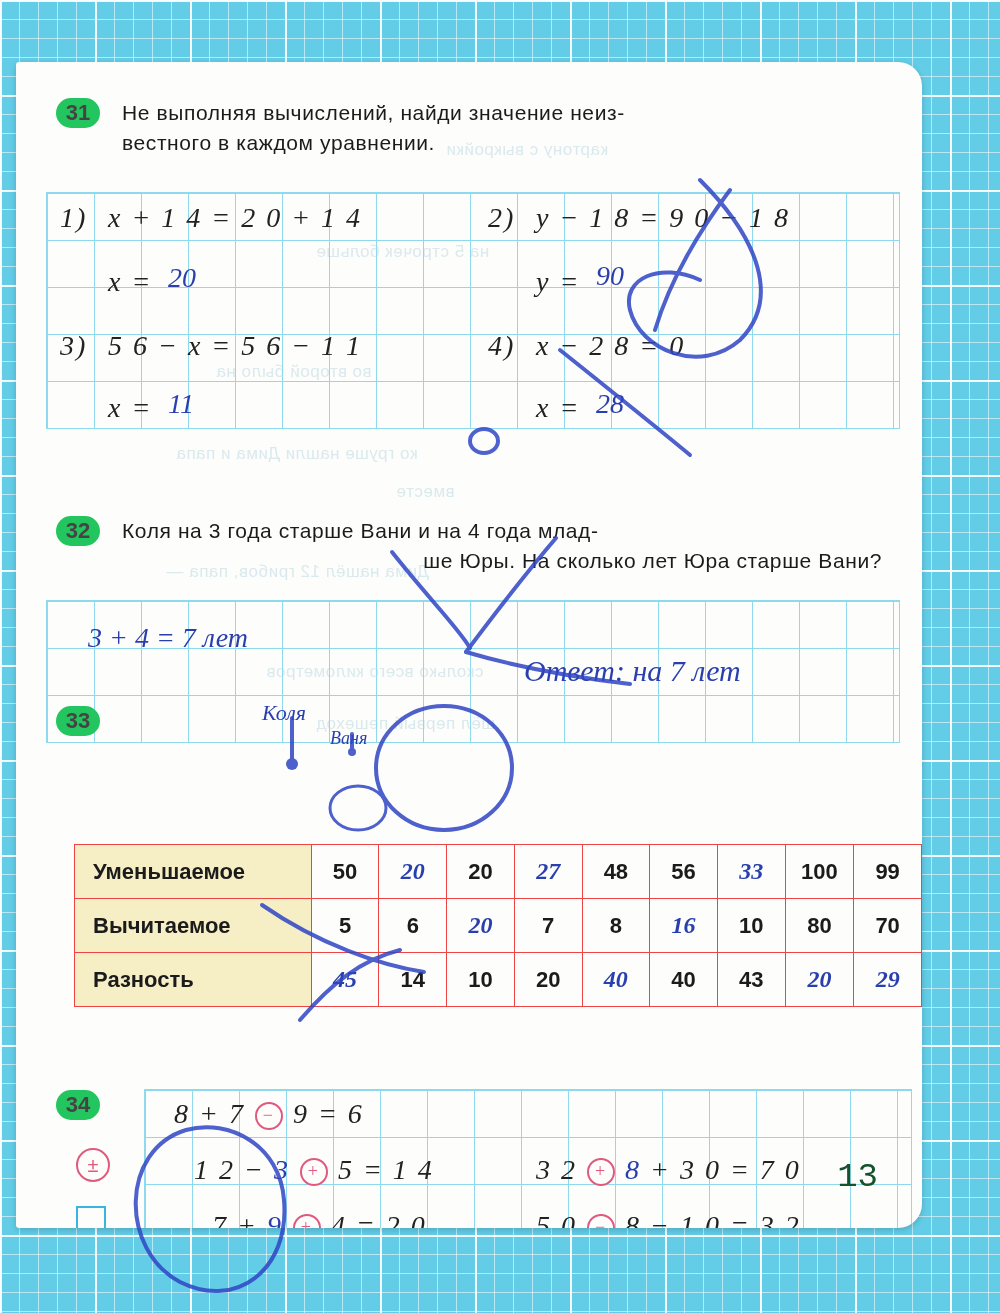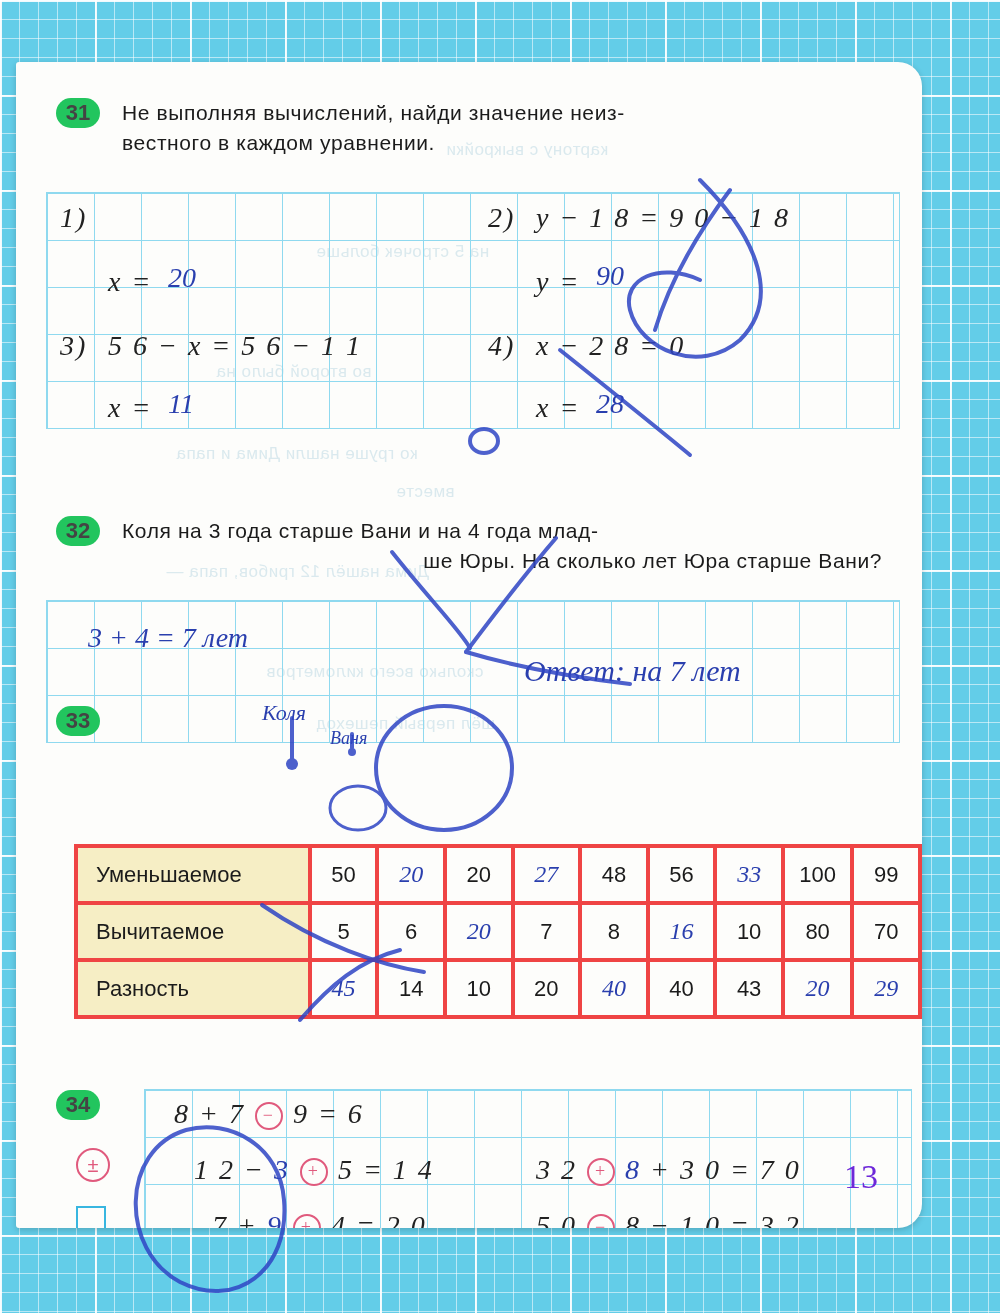--- a/index.html
+++ b/index.html
@@ -62,22 +62,22 @@
   .hand{
     position:absolute;font-family:"Liberation Serif",serif;
     font-style:italic;color:#2a3fae;white-space:nowrap;
   }
 
   
   .tbl{
     position:absolute;left:58px;top:782px;border-collapse:collapse;
   }
   .tbl td{
-    border:4px solid #ef4444;height:51px;text-align:center;
-    font-size:22px;color:#1b1b1b;
+    border:1px solid #ef4444;height:51px;text-align:center;
+    font-size:22px;color:#1b1b1b;font-weight:bold;
   }
   .tbl td.lbl{
     background:#f6eec5;width:222px;text-align:left;padding-left:18px;
     font-size:22px;
   }
   .tbl td.val{width:68px;}
   .tbl td .hw{
     font-family:"Liberation Serif",serif;font-style:italic;
     color:#2a3fae;font-size:24px;
   }
@@ -105,22 +105,22 @@
   .pm-badge{
     position:absolute;left:60px;top:1086px;width:30px;height:30px;
     border:2px solid #e05a7d;border-radius:50%;color:#e05a7d;
     font-size:20px;display:flex;align-items:center;justify-content:center;
   }
   .sq-badge{
     position:absolute;left:60px;top:1144px;width:26px;height:26px;
     border:2px solid #38b6e0;
   }
   .pagenum{
-    position:absolute;right:44px;bottom:32px;font-size:34px;color:#6d28d9;
-    font-family:Liberation Serif, serif;
+    position:absolute;right:44px;bottom:32px;font-size:34px;color:#14532d;
+    font-family:Liberation Mono, monospace;
     text-align:center;
   }
 
   
   .ink{position:absolute;pointer-events:none;}
 </style>
 </head>
 <body>
 
 <div class="bg-grid"></div>
@@ -136,20 +136,21 @@
   <div class="ghost" style="left:250px;top:600px;">сколько всего километров</div>
   <div class="ghost" style="left:300px;top:652px;">шёл первый пешеход</div>
 
   <div class="num-badge" style="left:40px;top:36px;">31</div>
   <div class="task-text" style="left:106px;top:36px;width:760px;">Не выполняя вычислений, найди значение неиз-</div>
   <div class="task-text" style="left:106px;top:66px;width:760px;">вестного в каждом уравнении.</div>
 
   <div class="cellgrid" style="left:30px;top:130px;width:852px;height:235px;"></div>
 
   <div class="printed" style="left:44px;top:140px;">1)</div>
+  <div class="printed" style="left:92px;top:140px;">x + 1 4 = 2 0 + 1 4</div>
   <div class="printed" style="left:472px;top:140px;">2)</div>
   <div class="printed" style="left:520px;top:140px;">y − 1 8 = 9 0 − 1 8</div>
 
   <div class="printed" style="left:92px;top:204px;">x =</div>
   <div class="hand" style="left:152px;top:200px;font-size:28px;">20</div>
   <div class="printed" style="left:520px;top:204px;">y =</div>
   <div class="hand" style="left:580px;top:198px;font-size:28px;">90</div>
 
   <div class="printed" style="left:44px;top:268px;">3)</div>
   <div class="printed" style="left:92px;top:268px;">5 6 − x = 5 6 − 1 1</div>

